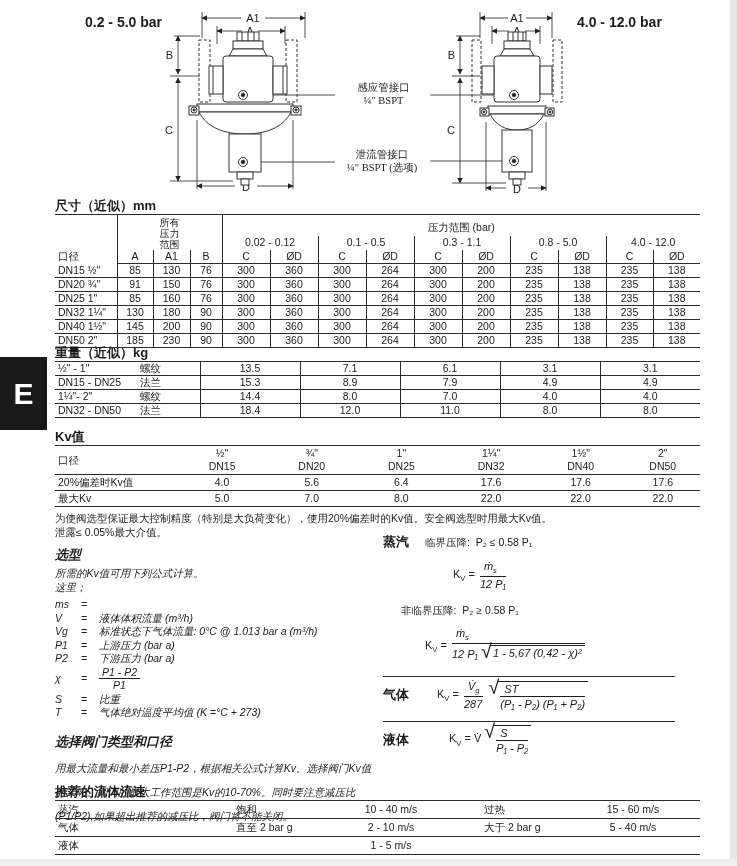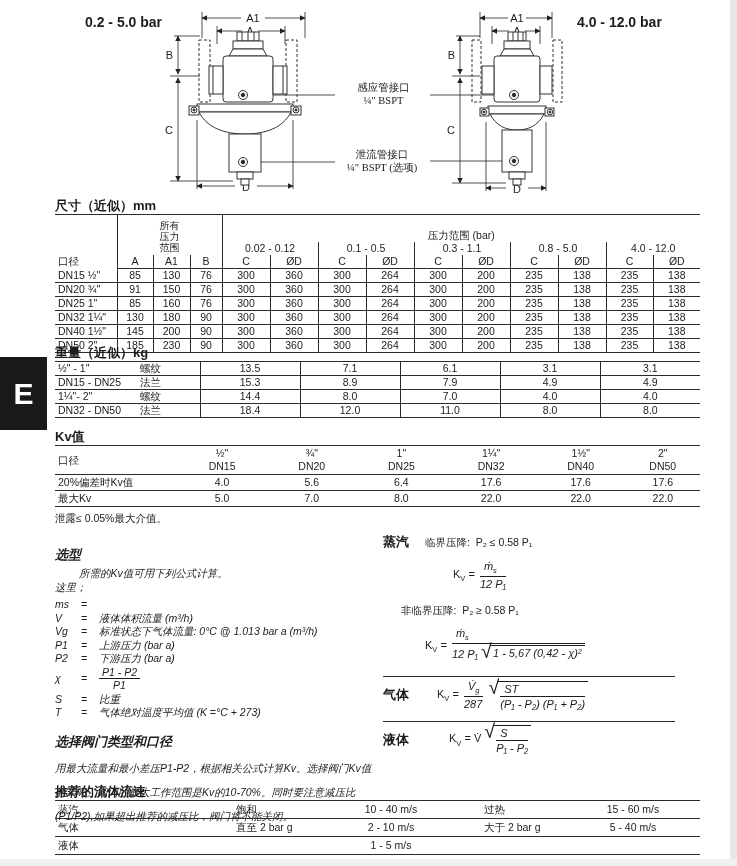--- a/index.html
+++ b/index.html
@@ -220,21 +220,21 @@
         <col style="width:47px">
       </colgroup>
     <tbody>
         <tr>
       <td rowspan="3" style="vertical-align:bottom;">
             <div class="caliber">口径</div>
           </td>
       <td class="bl ctr pre" rowspan="2" colspan="3">所有
 压力
 范围</td>
-      <td class="bl ctr" colspan="10" style="vertical-align:top;padding-top:14px;">压力范围 (bar)</td>
+      <td class="bl ctr" colspan="10" style="vertical-align:top;padding-top:6px;">压力范围 (bar)</td>
     </tr>
     <tr>
       <td class="bl ctr" colspan="2">0.02 - 0.12</td>
       <td class="bl ctr" colspan="2">0.1 - 0.5</td>
       <td class="bl ctr" colspan="2">0.3 - 1.1</td>
       <td class="bl ctr" colspan="2">0.8 - 5.0</td>
       <td class="bl ctr" colspan="2">4.0 - 12.0</td>
     </tr>
     <tr class="bb">
       <td class="bl ctr">A</td>
@@ -459,26 +459,27 @@
           <td class="ctr">7.0</td>
           <td class="ctr">8.0</td>
           <td class="ctr">22.0</td>
           <td class="ctr">22.0</td>
           <td class="ctr">22.0</td>
         </tr>
   </tbody>
     </table>
 
   <div class="abs note" style="left:55px;top:511px;">
+    <div>为使阀选型保证最大控制精度（特别是大负荷变化），使用20%偏差时的Kv值。安全阀选型时用最大Kv值。</div>
     <div>泄露≤ 0.05%最大介值。</div>
   </div>
 
   <div class="abs" style="left:55px;top:546px;width:325px;font-style:italic;">
     <div class="sec-title">选型</div>
-    <div class="body-txt" style="margin-top:3px;margin-left:24px;">所需的Kv值可用下列公式计算。</div>
+    <div class="body-txt" style="margin-top:3px;">所需的Kv值可用下列公式计算。</div>
     <div class="body-txt">这里；</div>
     <div style="margin-top:4px;">
       <div class="def-row">
           <span class="def-term">ms</span>
           <span class="def-eq">=</span>
         </div>
       <div class="def-row">
           <span class="def-term">V</span>
           <span class="def-eq">=</span>
           <span class="def-desc">液体体积流量 (m³/h)</span>

